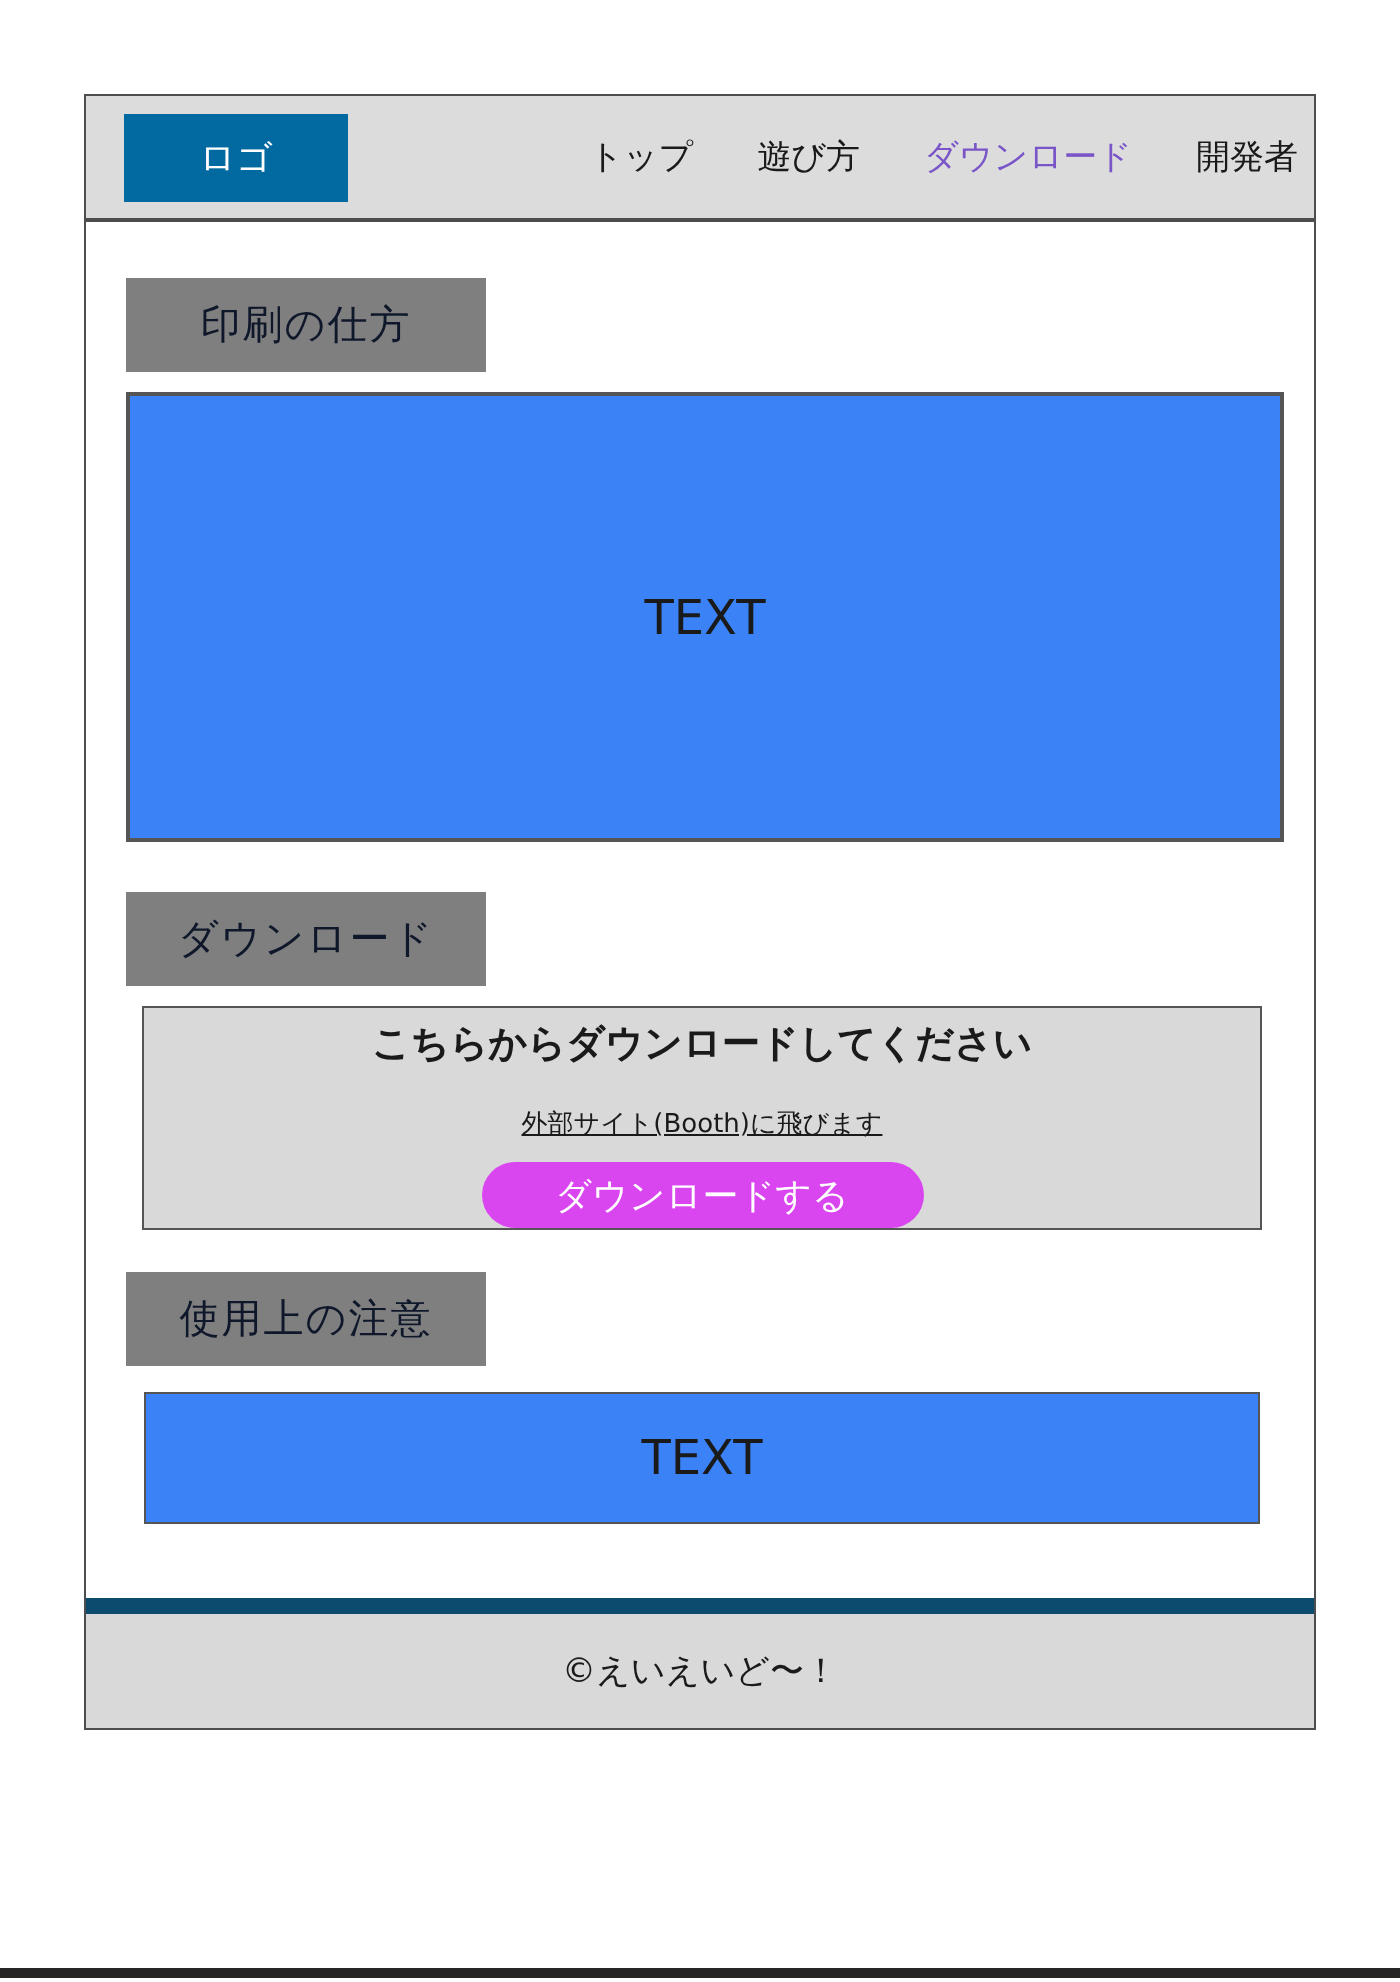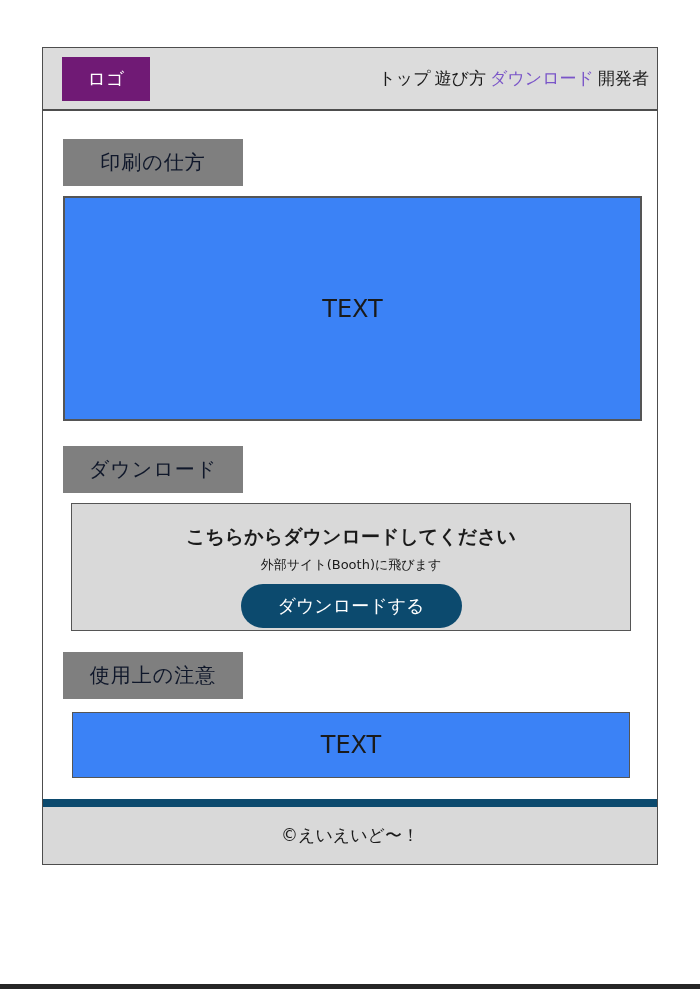--- a/index.html
+++ b/index.html
@@ -22,31 +22,31 @@
 
   
   .site-header {
     height: 63px; flex: 0 0 63px;
     background: #dcdcdc;
     border-bottom: 2px solid #4d4d4d;
     display: flex; align-items: center;
     padding: 0 8px 0 19px;
   }
   .logo-box {
-    width: 88px; height: 44px;
-    background: #701a75;
+    width: 112px; height: 44px;
+    background: #0369a1;
     color: #ffffff;
     display: flex; align-items: center; justify-content: center;
     font-size: 18px;
     cursor: pointer;
   }
   .nav {
     margin-left: auto;
     display: flex; align-items: center;
-    gap: 4px;
+    gap: 32px;
     font-size: 17px;
     white-space: nowrap;
   }
   .nav-item { cursor: pointer; color: #1a1a1a; }
   .nav-item.active { color: #7a55c8; }
 
   
   .main { flex: 1 1 auto; padding: 0 0 0 20px; }
 
   .section-title {
@@ -66,33 +66,33 @@
     border: 2px solid #555555;
     display: flex; align-items: center; justify-content: center;
     font-size: 24px;
     color: #1a1a1a;
   }
   .box-print { margin-top: 10px; width: 579px; height: 225px; }
   .box-notes { margin-top: 13px; margin-left: 9px; width: 558px; height: 66px; border-width: 1px; }
 
   .download-box {
     margin-top: 10px; margin-left: 8px;
-    width: 560px; height: 128px;
+    width: 560px; height: 112px;
     background: #d9d9d9;
     border: 1px solid #555555;
     display: flex; flex-direction: column; align-items: center;
-    padding-top: 20px;
+    padding-top: 5px;
   }
   .download-heading { font-size: 19px; font-weight: bold; }
-  .download-note { font-size: 13px; margin-top: 6px; }
+  .download-note { font-size: 13px; margin-top: 18px; text-decoration: underline; }
   .download-button {
     margin-top: 10px;
     width: 221px; height: 44px;
     border: none; border-radius: 22px;
-    background: #0c4a6e;
+    background: #d946ef;
     color: #ffffff;
     font-size: 18px;
     font-family: inherit;
     display: flex; align-items: center; justify-content: center;
     cursor: pointer;
   }
 
   
   .site-footer {
     flex: 0 0 65px; height: 65px;

